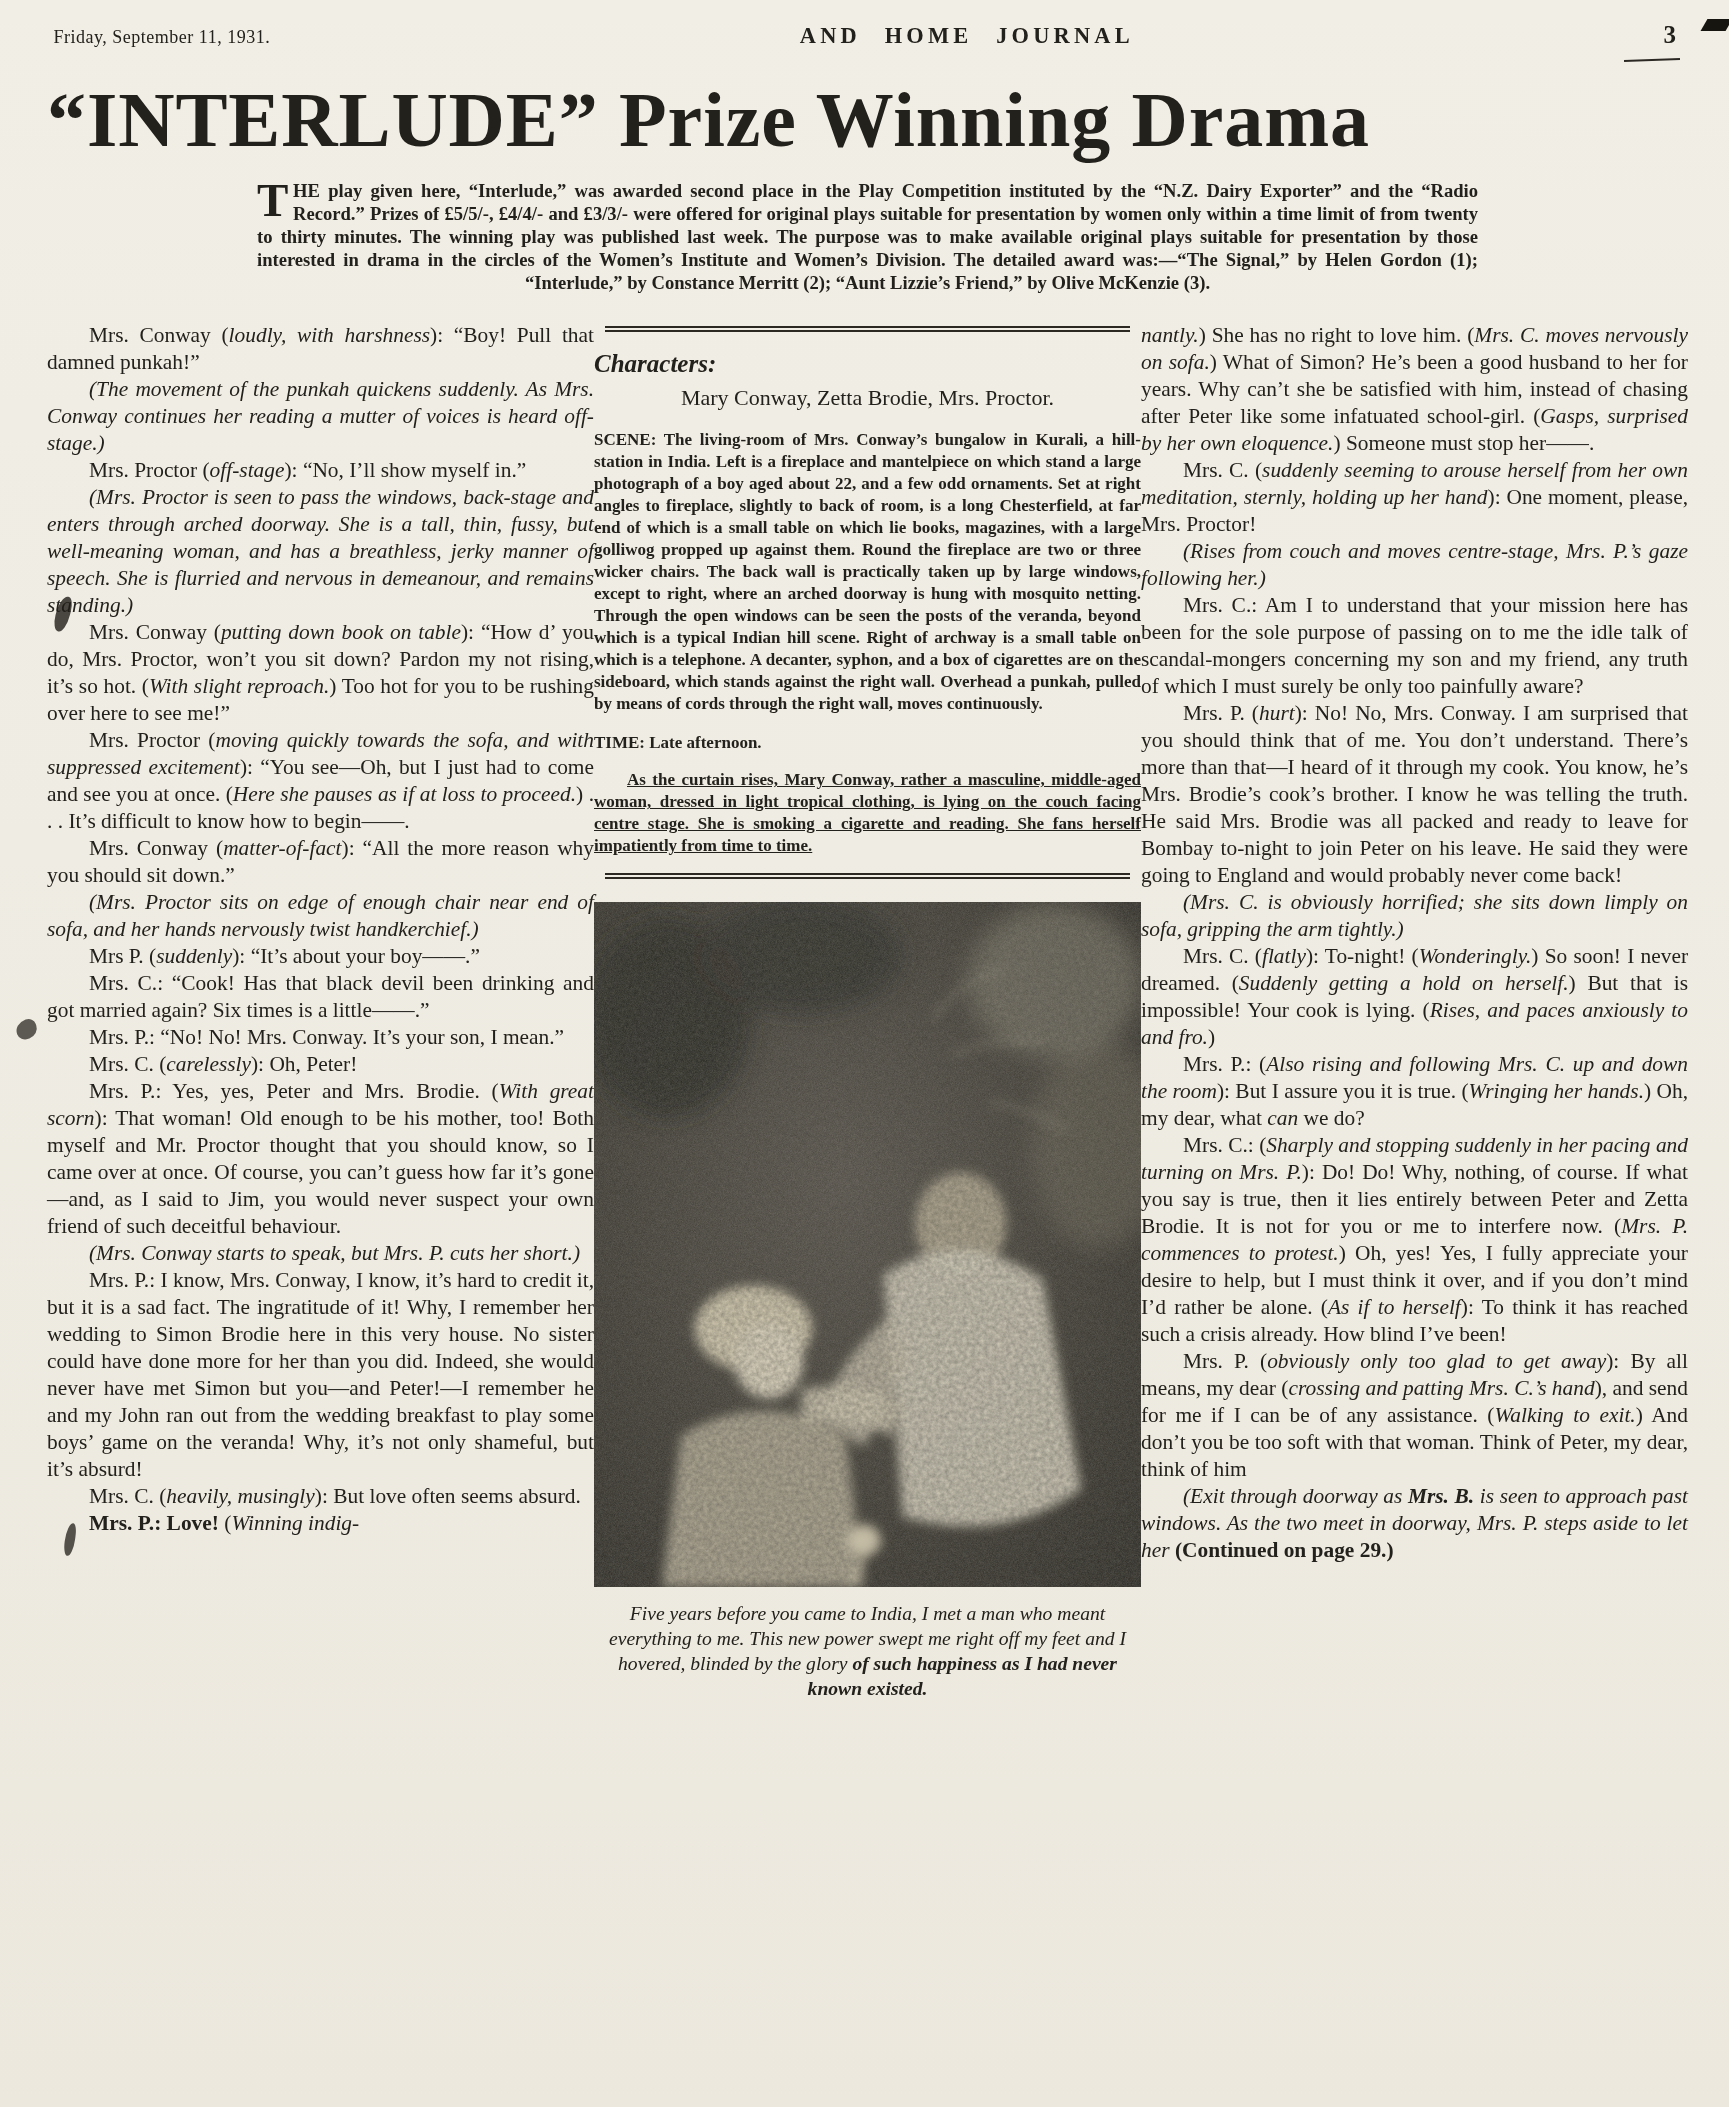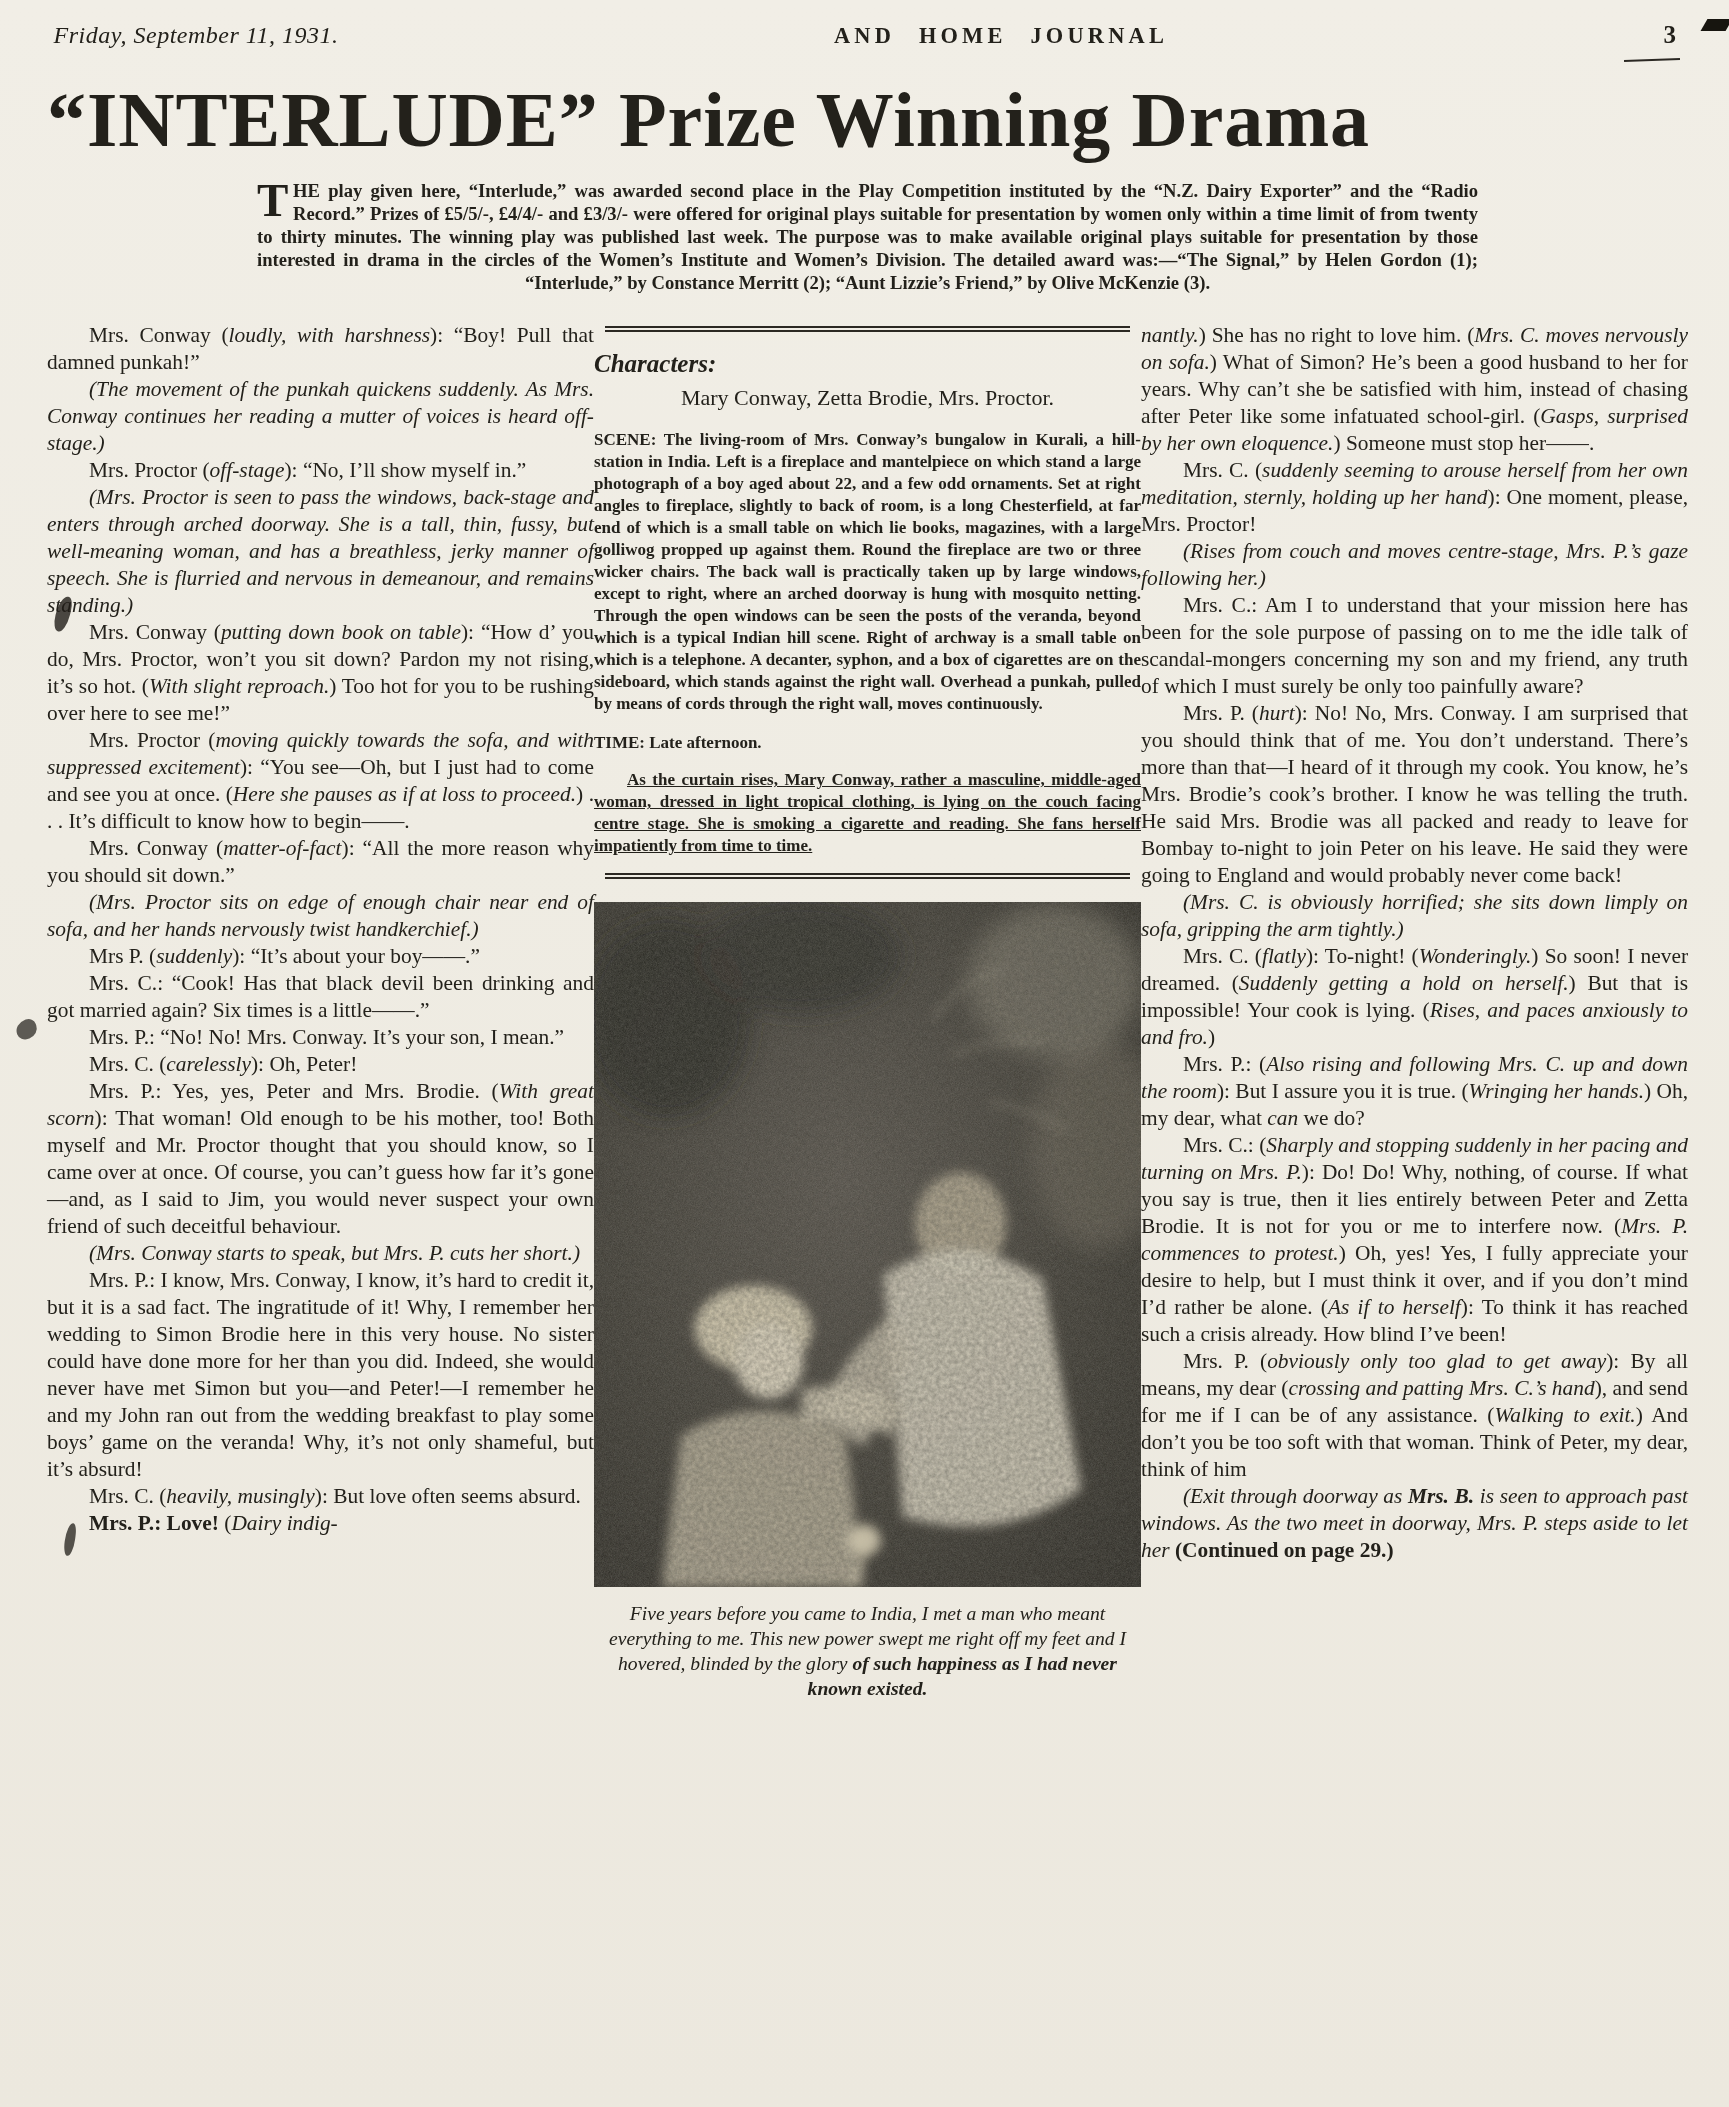--- a/index.html
+++ b/index.html
@@ -16,21 +16,21 @@
     width: 100%; height: 100%;
     padding: 21.4px 41px 18.6px 47px;
     position: relative;
     background: linear-gradient(180deg, #f1eee6 0%, #efece3 40%, #ece8de 100%);
   }
   
   .masthead-row {
     display: flex; justify-content: space-between; align-items: baseline;
     padding: 0 12px 0 6.5px;
   }
-  .date { font-size: 24px; letter-spacing: 0.5px; font-style: italic; }
+  .date { font-size: 18px; letter-spacing: 0.5px; }
   .masthead { font-size: 22.4px; font-weight: 700; letter-spacing: 4.2px; word-spacing: 14px; }
   .pagenum { font-size: 25px; font-weight: 700; position: relative; }
   .pagenum::after {
     content: ""; position: absolute; right: -3.7px; bottom: -12px;
     width: 56px; height: 2.3px; background: #2a272 0; background: #2b2823; transform: rotate(-2deg);
   }
   
   .headline {
     font-size: 78px; line-height: 1.04;
     font-weight: 700;
@@ -135,21 +135,21 @@
         <p class="para">Mrs. Conway (<em>matter-of-fact</em>): “All the more reason why you should sit down.”</p>
         <p class="para"><em>(Mrs. Proctor sits on edge of enough chair near end of sofa, and her hands nervously twist handkerchief.)</em></p>
         <p class="para">Mrs P. (<em>suddenly</em>): “It’s about your boy——.”</p>
         <p class="para">Mrs. C.: “Cook!  Has that black devil been drinking and got married again?  Six times is a little——.”</p>
         <p class="para">Mrs. P.: “No!  No!  Mrs. Conway. It’s your son, I mean.”</p>
         <p class="para">Mrs. C. (<em>carelessly</em>): Oh, Peter!</p>
         <p class="para">Mrs. P.: Yes, yes, Peter and Mrs. Brodie.  (<em>With great scorn</em>):  That woman!  Old enough to be his mother, too!  Both myself and Mr. Proctor thought that you should know, so I came over at once.  Of course, you can’t guess how far it’s gone—and, as I said to Jim, you would never suspect your own friend of such deceitful behaviour.</p>
         <p class="para"><em>(Mrs. Conway starts to speak, but Mrs. P. cuts her short.)</em></p>
         <p class="para">Mrs. P.: I know, Mrs. Conway, I know, it’s hard to credit it, but it is a sad fact.  The ingratitude of it!  Why, I remember her wedding to Simon Brodie here in this very house.  No sister could have done more for her than you did. Indeed, she would never have met Simon but you—and Peter!—I remember he and my John ran out from the wedding breakfast to play some boys’ game on the veranda!  Why, it’s not only shameful, but it’s absurd!</p>
         <p class="para">Mrs. C. (<em>heavily, musingly</em>): But love often seems absurd.</p>
-        <p class="para"><b>Mrs. P.: Love!</b>  (<em>Dairy indig-</em></p>
+        <p class="para"><b>Mrs. P.: Love!</b>  (<em>Winning indig-</em></p>
       </div>
 
     <div class="col col-middle">
       <div class="rule-double"></div>
       <div class="characters-label">Characters:</div>
       <div class="characters-names">Mary Conway, Zetta Brodie, Mrs. Proctor.</div>
       <p class="scene">SCENE: The living-room of Mrs. Conway’s bungalow in Kurali, a hill-station in India.  Left is a fireplace and mantelpiece on which stand a large photograph of a boy aged about 22, and a few odd ornaments.  Set at right angles to fireplace, slightly to back of room, is a long Chesterfield, at far end of which is a small table on which lie books, magazines, with a large golliwog propped up against them.  Round the fireplace are two or three wicker chairs.  The back wall is practically taken up by large windows, except to right, where an arched doorway is hung with mosquito netting. Through the open windows can be seen the posts of the veranda, beyond which is a typical Indian hill scene.  Right of archway is a small table on which is a telephone.  A decanter, syphon, and a box of cigarettes are on the sideboard, which stands against the right wall.  Overhead a punkah, pulled by means of cords through the right wall, moves continuously.</p>
       <p class="scene time">TIME: Late afternoon.</p>
       <p class="scene opening">As the curtain rises, Mary Conway, rather a masculine, middle-aged woman, dressed in light tropical clothing, is lying on the couch facing centre stage.  She is smoking a cigarette and reading.  She fans herself impatiently from time to time.</p>
       <div class="rule-double mid-rule-bottom"></div>

